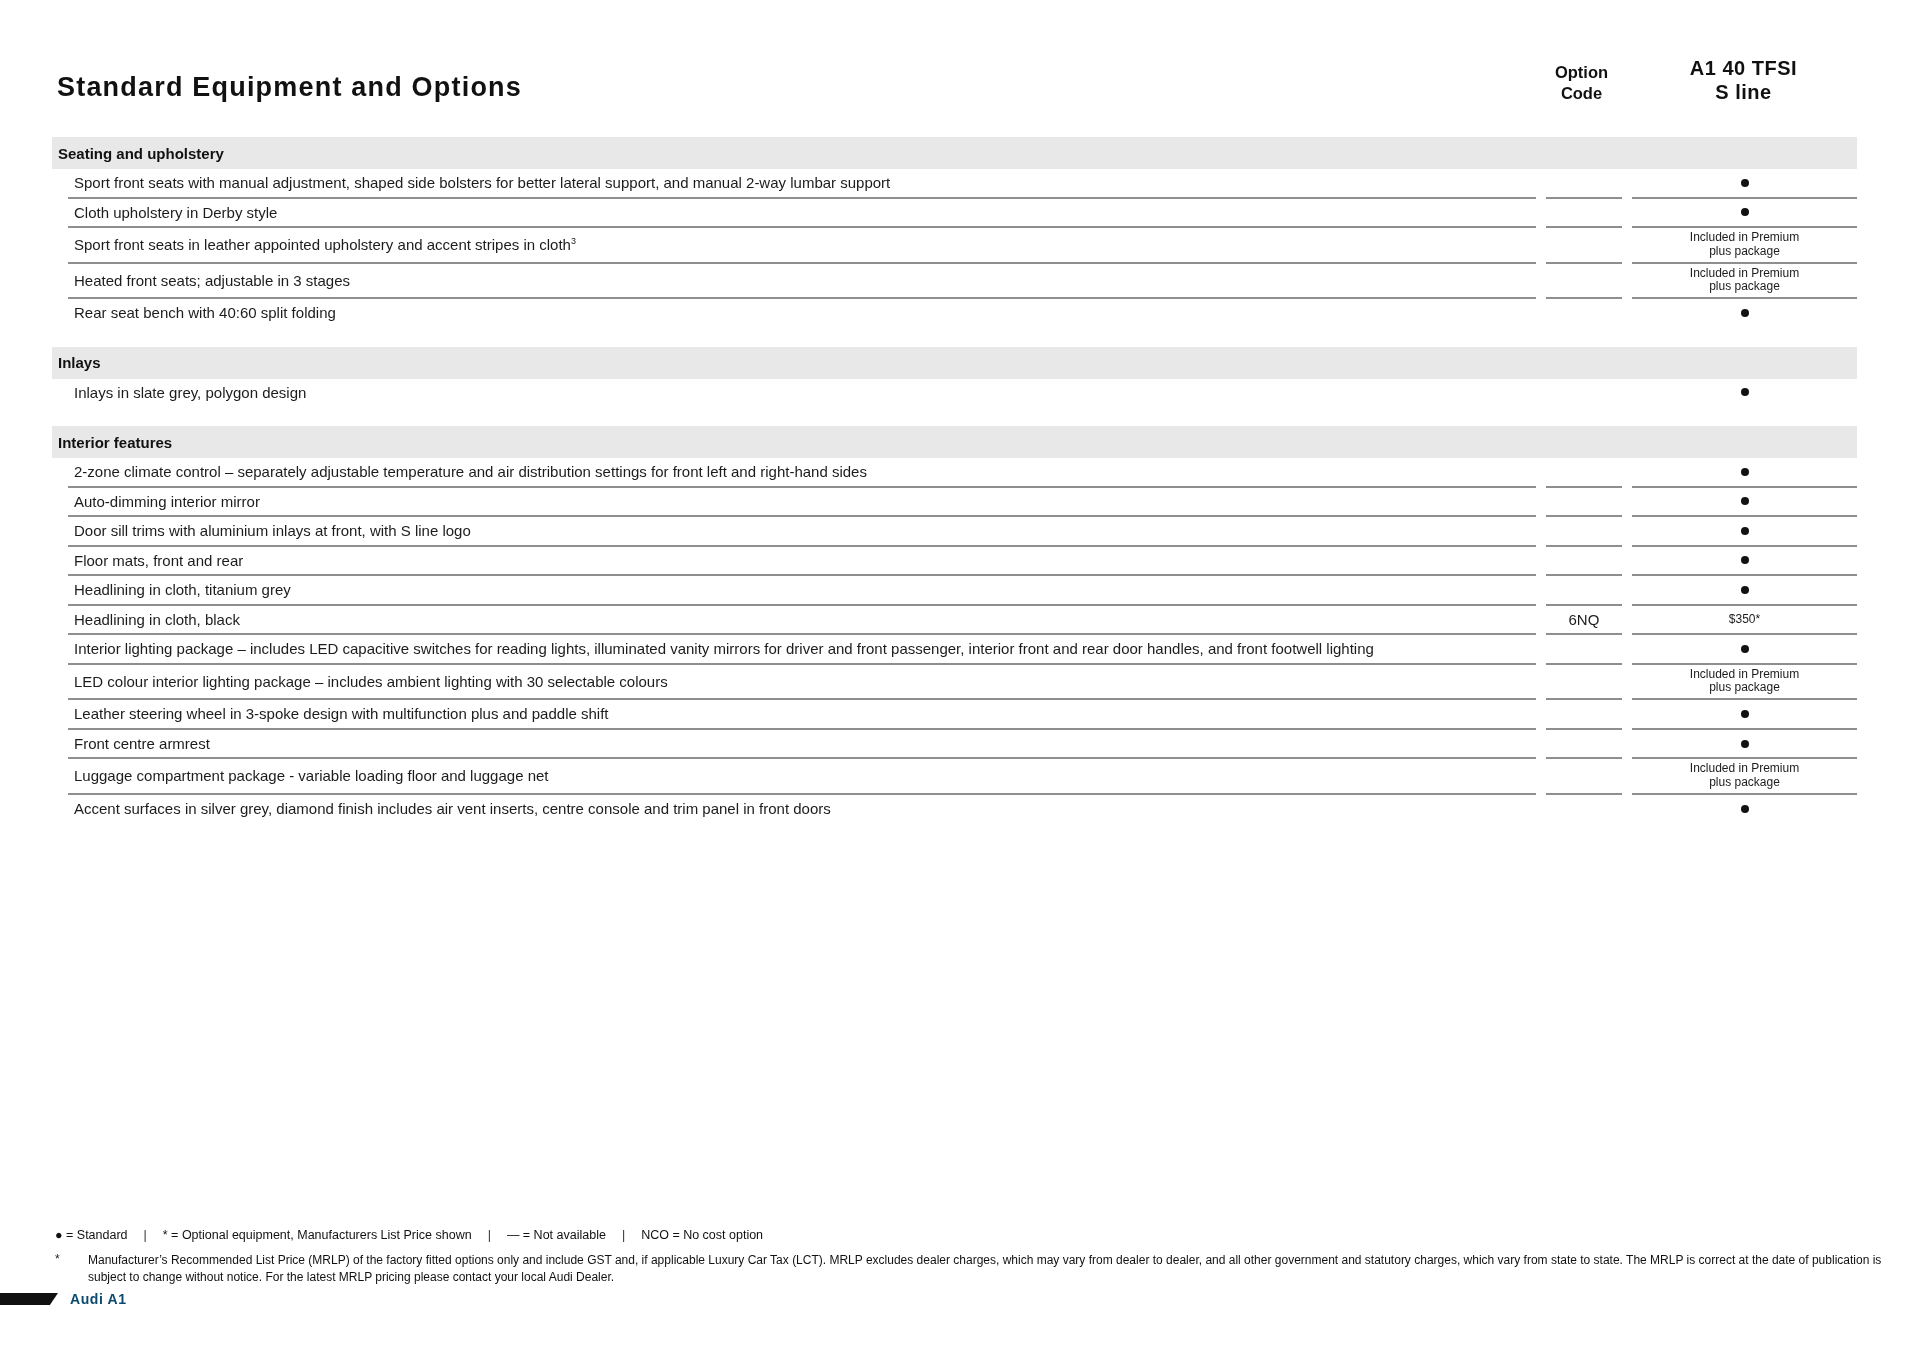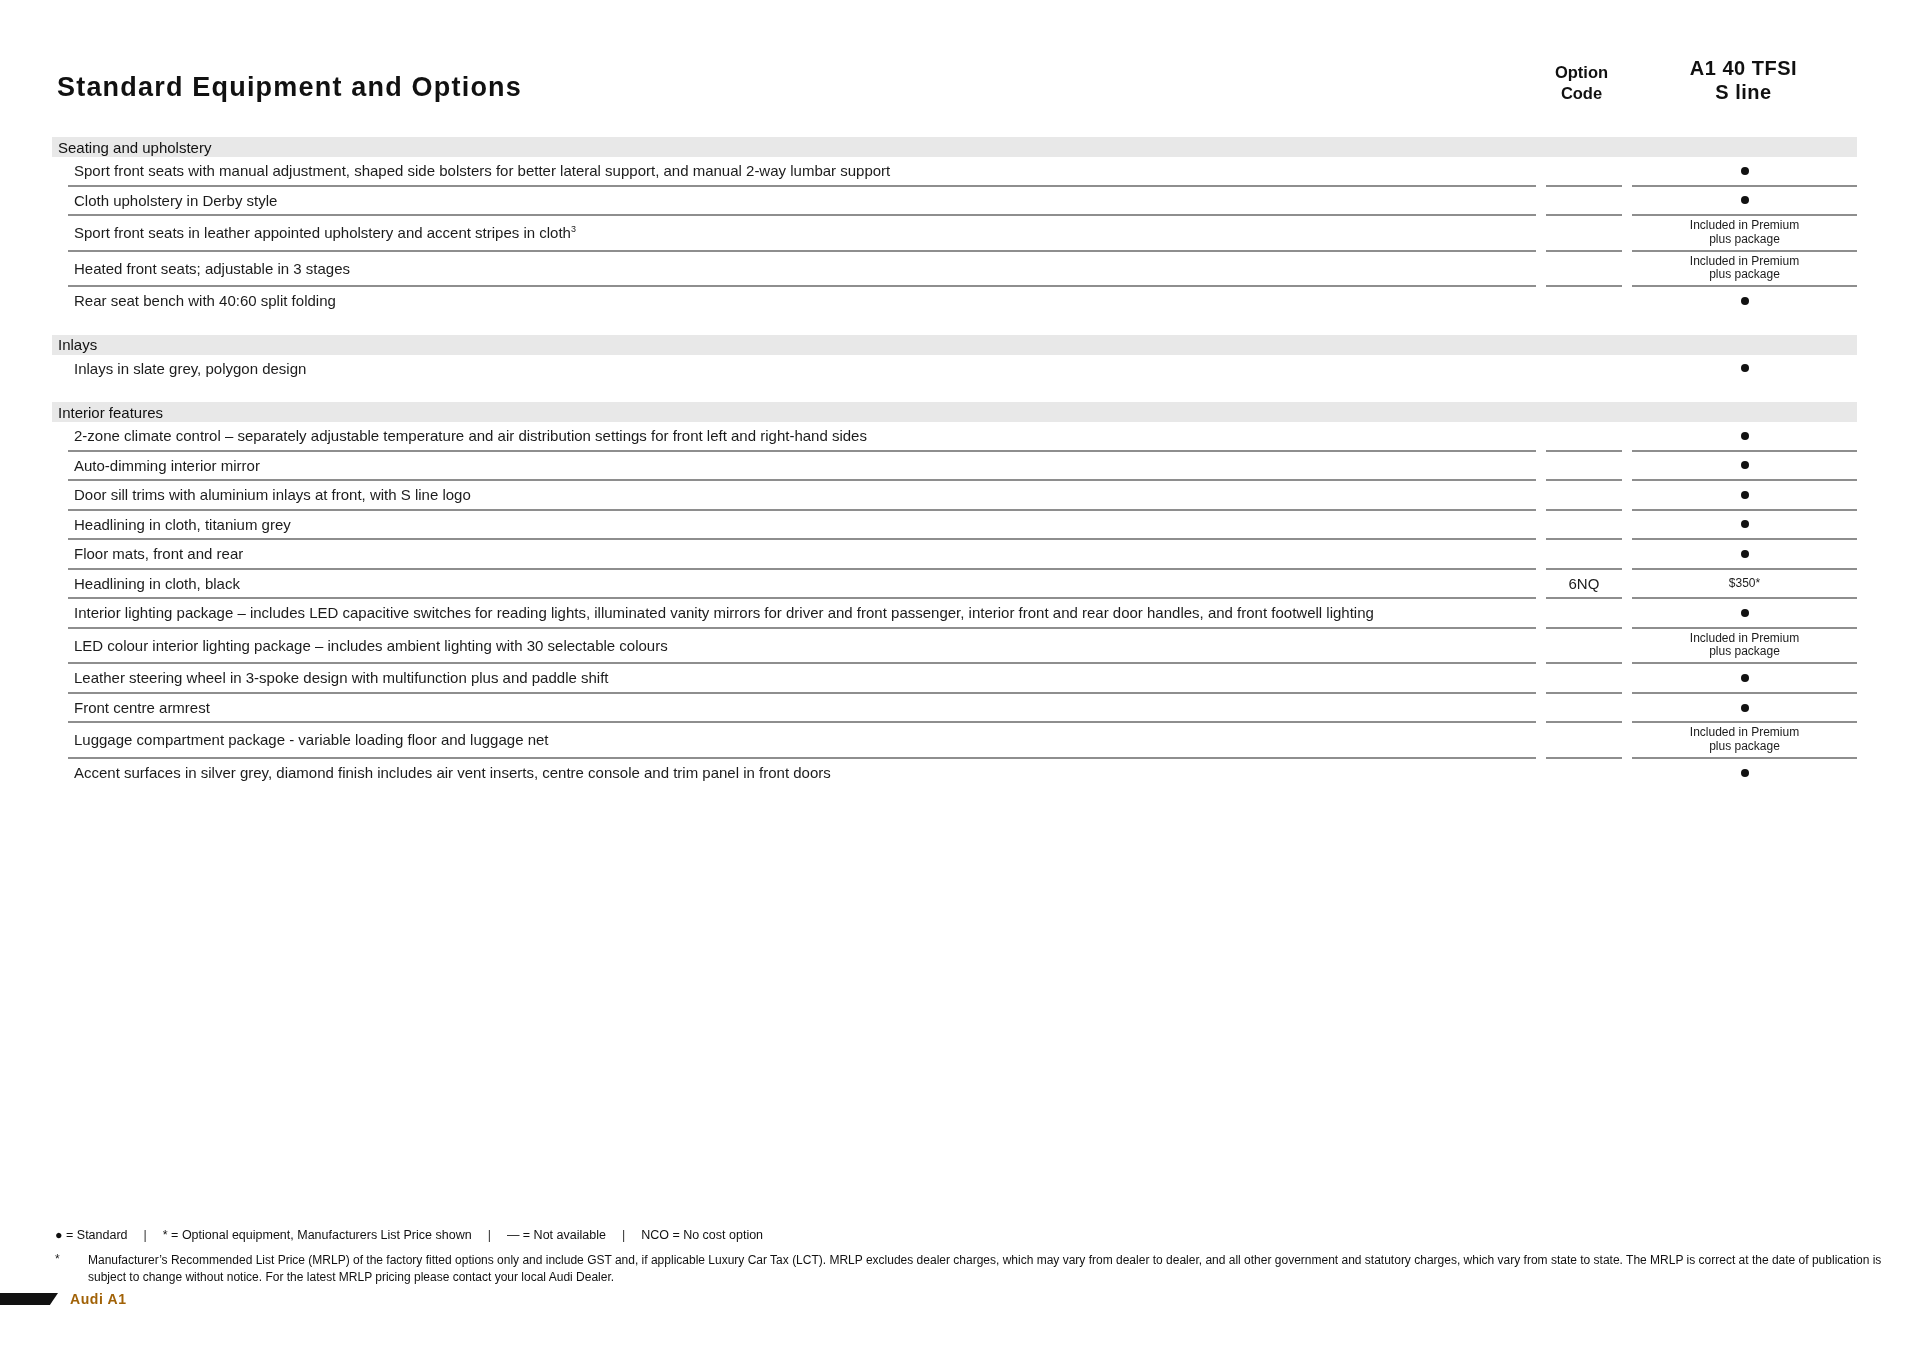--- a/index.html
+++ b/index.html
@@ -20,22 +20,22 @@
   .col-head-model {
     position:absolute; left:1630px; top:56px; width:227px;
     text-align:center; font-size:20px; font-weight:bold; line-height:1.2;
     letter-spacing:0.5px; white-space:pre-line; color:#111;
   }
 
   
   .equip-table { position:absolute; left:52px; top:137px; width:1805px; }
   .section { margin-bottom:20px; }
   .section-header {
-    height:20px; background:#e8e8e8; display:flex; align-items:center;
-    padding-left:6px; font-size:15px; font-weight:normal; color:#111;
+    height:32px; background:#e8e8e8; display:flex; align-items:center;
+    padding-left:6px; font-size:15px; font-weight:bold; color:#111;
   }
   .row { display:flex; align-items:stretch; min-height:26px;margin-left:16px; }
   .cell { border-bottom:2px solid #8e8e8e; }
   .row.last .cell { border-bottom:none; }
   .cell.desc {
     width:1481px; padding:4px 12px 4px 6px; display:flex; align-items:center;
     font-size:15px; line-height:1.3;
   }
   .cell.opt {
     width:77px; margin-left:10px; display:flex; align-items:center;
@@ -60,21 +60,21 @@
   .fn-text { flex:1; font-size:12px; line-height:1.42; color:#111; }
 
   
   .brand { position:absolute; left:0; top:1291px; display:flex; align-items:center; }
   .brand-mark {
     width:58px; height:12px; background:#111;
     -webkit-clip-path:polygon(0 0,100% 0,86% 100%,0 100%);
     clip-path:polygon(0 0,100% 0,86% 100%,0 100%);
     margin-right:12px;
   }
-  .brand-name { font-size:14px; font-weight:bold; letter-spacing:0.6px; color:#a16207; }
+  .brand-name { font-size:14px; font-weight:bold; letter-spacing:0.6px; color:#0c4a6e; }
 </style>
 </head>
 <body>
 
 <div class="page">
 
   <div class="page-title">Standard Equipment and Options</div>
   <div class="col-head-opt">Option
 Code</div>
   <div class="col-head-model">A1 40 TFSI
@@ -149,28 +149,28 @@
         </div>
         <div class="row">
           <div class="cell desc">
             <span>Door sill trims with aluminium inlays at front, with S line logo</span>
           </div>
           <div class="cell opt"></div>
           <div class="cell val"><span class="dot"></span></div>
         </div>
         <div class="row">
           <div class="cell desc">
+            <span>Floor mats, front and rear</span>
+          </div>
+          <div class="cell opt"></div>
+          <div class="cell val"><span class="dot"></span></div>
+        </div>
+        <div class="row">
+          <div class="cell desc">
             <span>Headlining in cloth, titanium grey</span>
-          </div>
-          <div class="cell opt"></div>
-          <div class="cell val"><span class="dot"></span></div>
-        </div>
-        <div class="row">
-          <div class="cell desc">
-            <span>Floor mats, front and rear</span>
           </div>
           <div class="cell opt"></div>
           <div class="cell val"><span class="dot"></span></div>
         </div>
         <div class="row">
           <div class="cell desc">
             <span>Headlining in cloth, black</span>
           </div>
           <div class="cell opt">6NQ</div>
           <div class="cell val">$350*</div>

